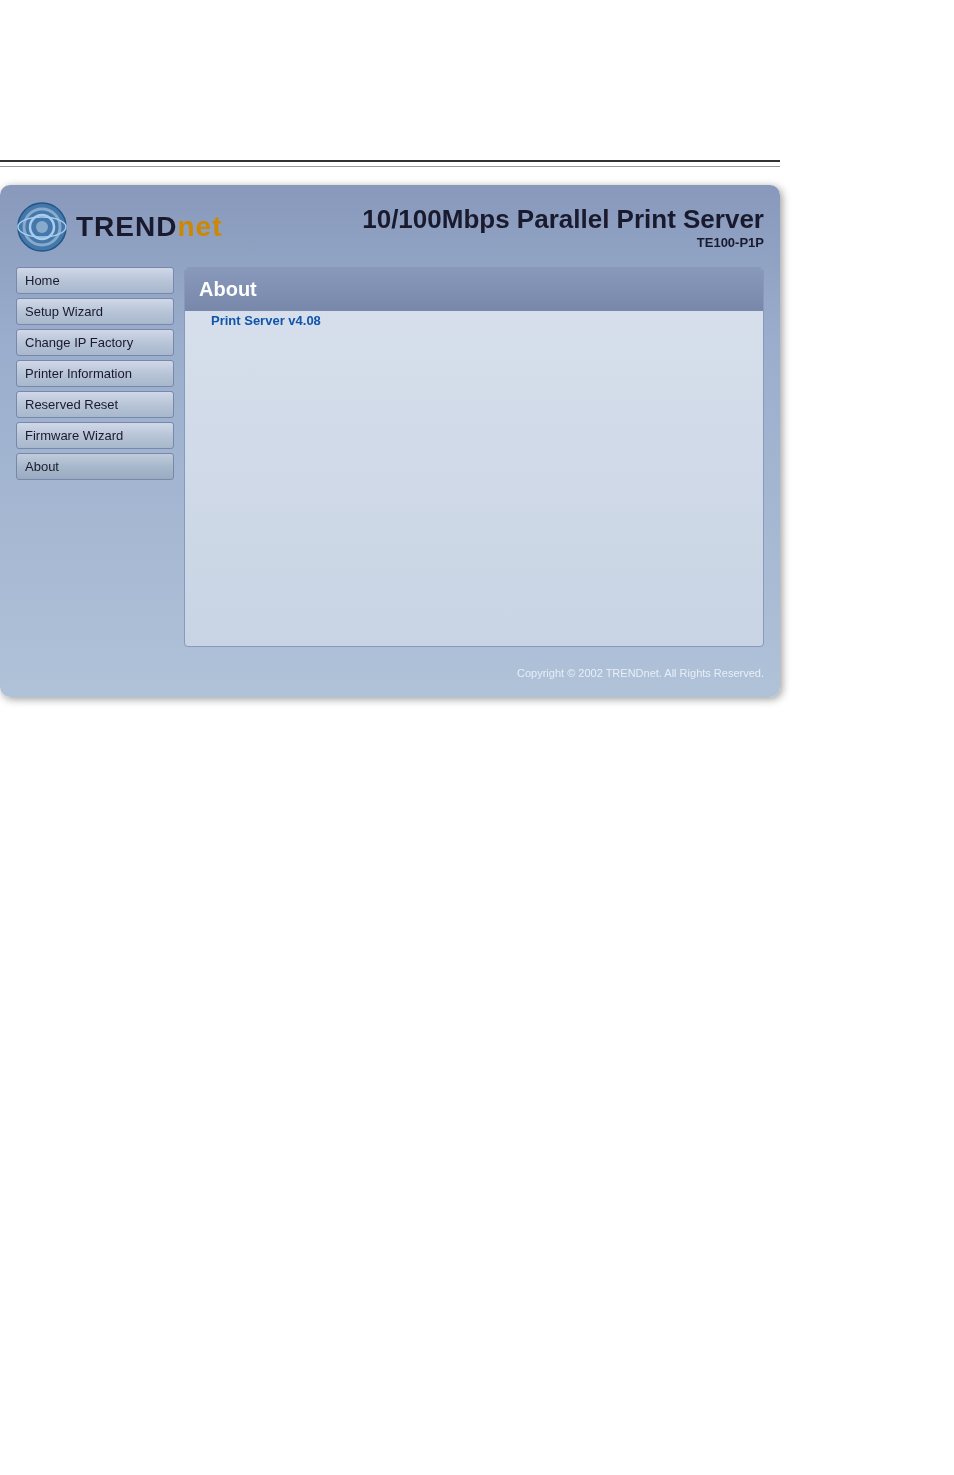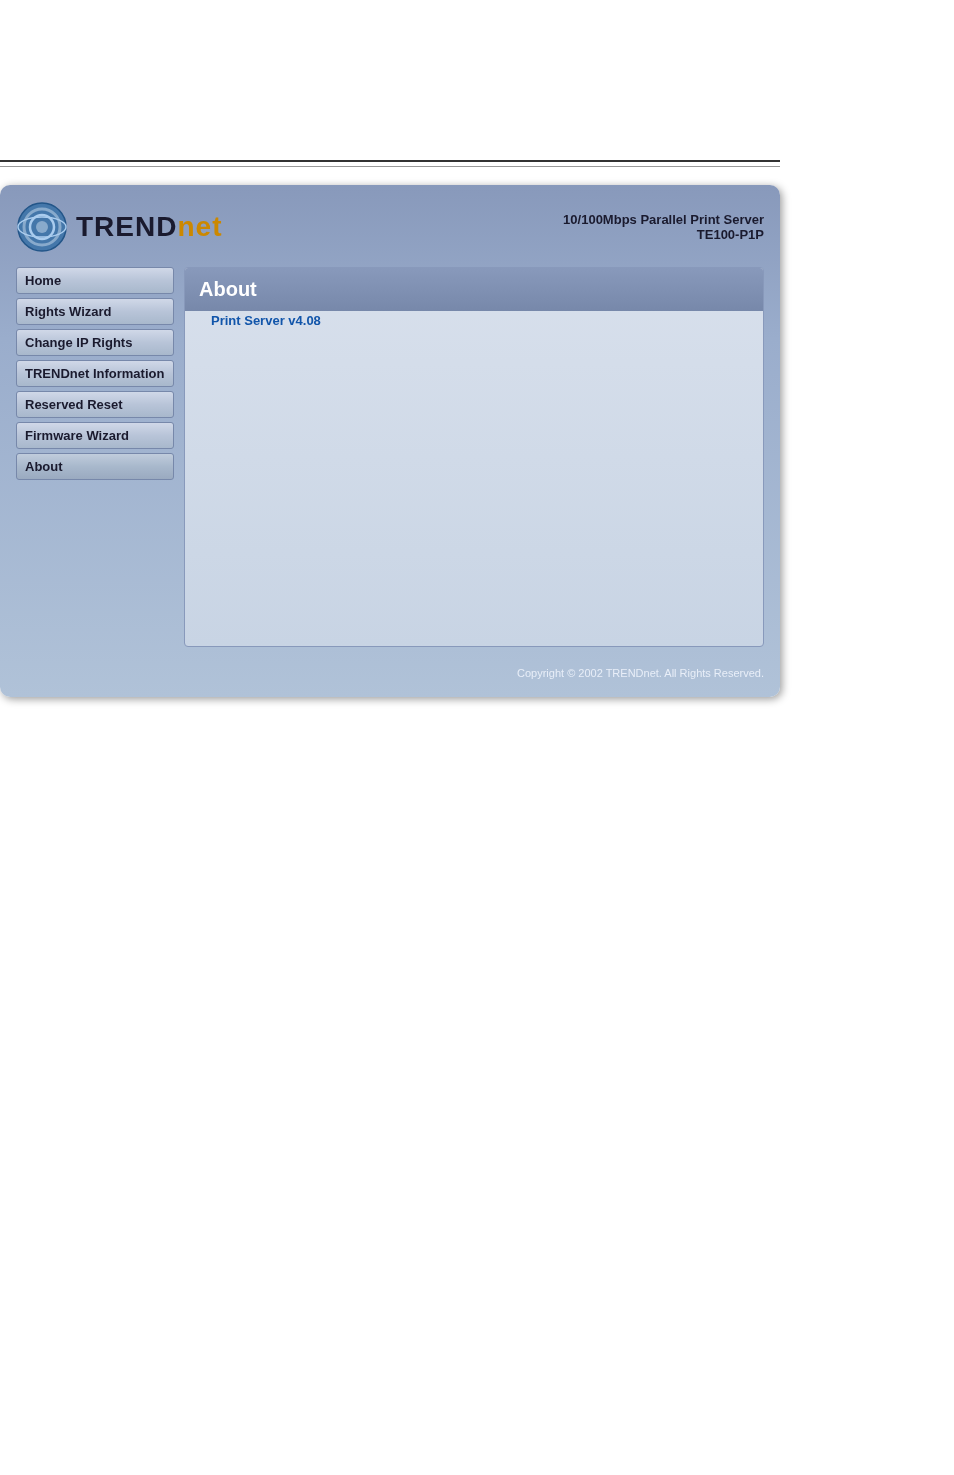--- a/index.html
+++ b/index.html
@@ -74,21 +74,21 @@
     .logo-text span.net {
       color: #cc8800;
     }
 
     .product-info {
       margin-left: auto;
       text-align: right;
     }
 
     .product-title {
-      font-size: 13px;
+      font-size: 26px;
       font-weight: bold;
       color: #1a1a2e;
       font-family: Arial Black, Arial, sans-serif;
     }
 
     .product-model {
       font-size: 13px;
       color: #1a1a2e;
       font-weight: bold;
     }
@@ -110,21 +110,21 @@
 
     .nav-btn {
       display: block;
       width: 100%;
       padding: 5px 8px;
       background: linear-gradient(180deg, #d0d8e8 0%, #b8c4d8 50%, #a8b8cc 100%);
       border: 1px solid #7788aa;
       border-radius: 3px;
       color: #1a1a2e;
       font-size: 13px;
-      font-weight: bold;
+      font-weight: normal;
       cursor: pointer;
       text-align: left;
       font-family: Arial, sans-serif;
     }
 
     .nav-btn.active {
       background: linear-gradient(180deg, #c0ccdc 0%, #a8b8cc 50%, #9aaac0 100%);
     }
 
     
@@ -205,23 +205,23 @@
       <div class="product-info">
         <div class="product-title">10/100Mbps Parallel Print Server</div>
         <div class="product-model">TE100-P1P</div>
       </div>
     </div>
 
     <div class="panel-body">
 
       <div class="sidebar">
         <button class="nav-btn">Home</button>
-        <button class="nav-btn">Rights Wizard</button>
-        <button class="nav-btn">Change IP Rights</button>
-        <button class="nav-btn">TRENDnet Information</button>
+        <button class="nav-btn">Setup Wizard</button>
+        <button class="nav-btn">Change IP Factory</button>
+        <button class="nav-btn">Printer Information</button>
         <button class="nav-btn">Reserved Reset</button>
         <button class="nav-btn">Firmware Wizard</button>
         <button class="nav-btn active">About</button>
       </div>
 
       <div class="content-area">
         <div class="content-title-bar">
           <h2>About</h2>
         </div>
         <div class="content-body">

